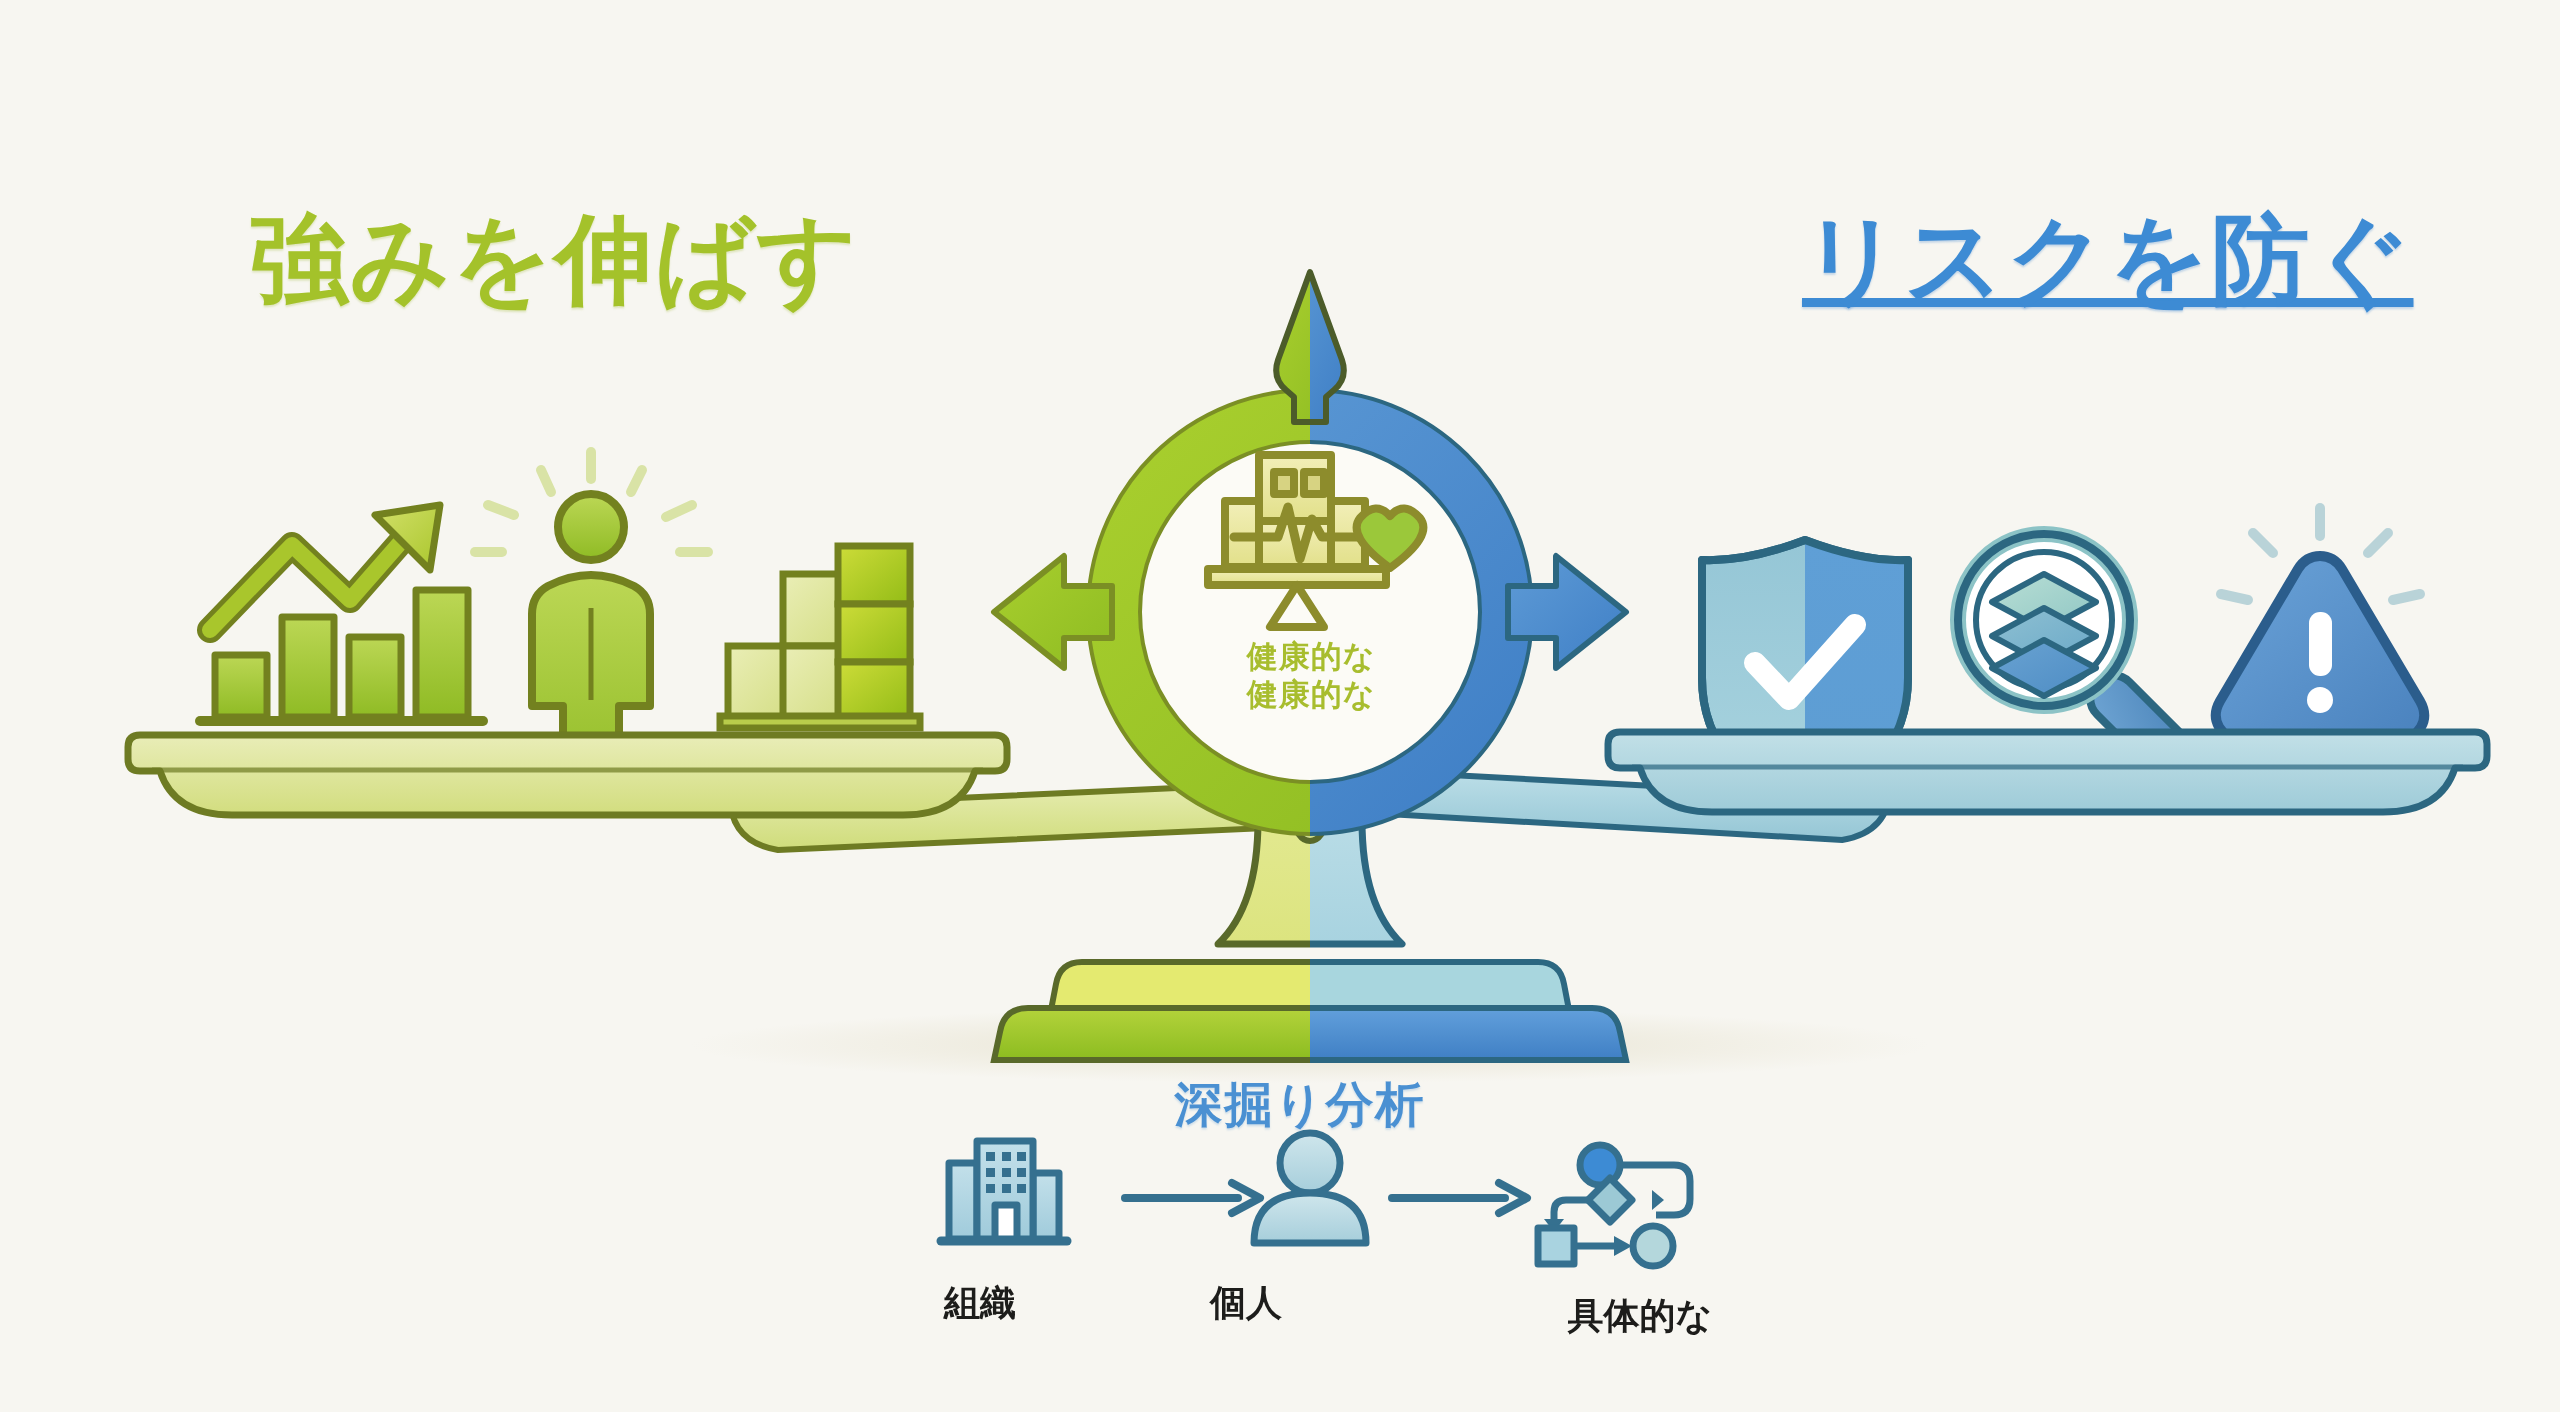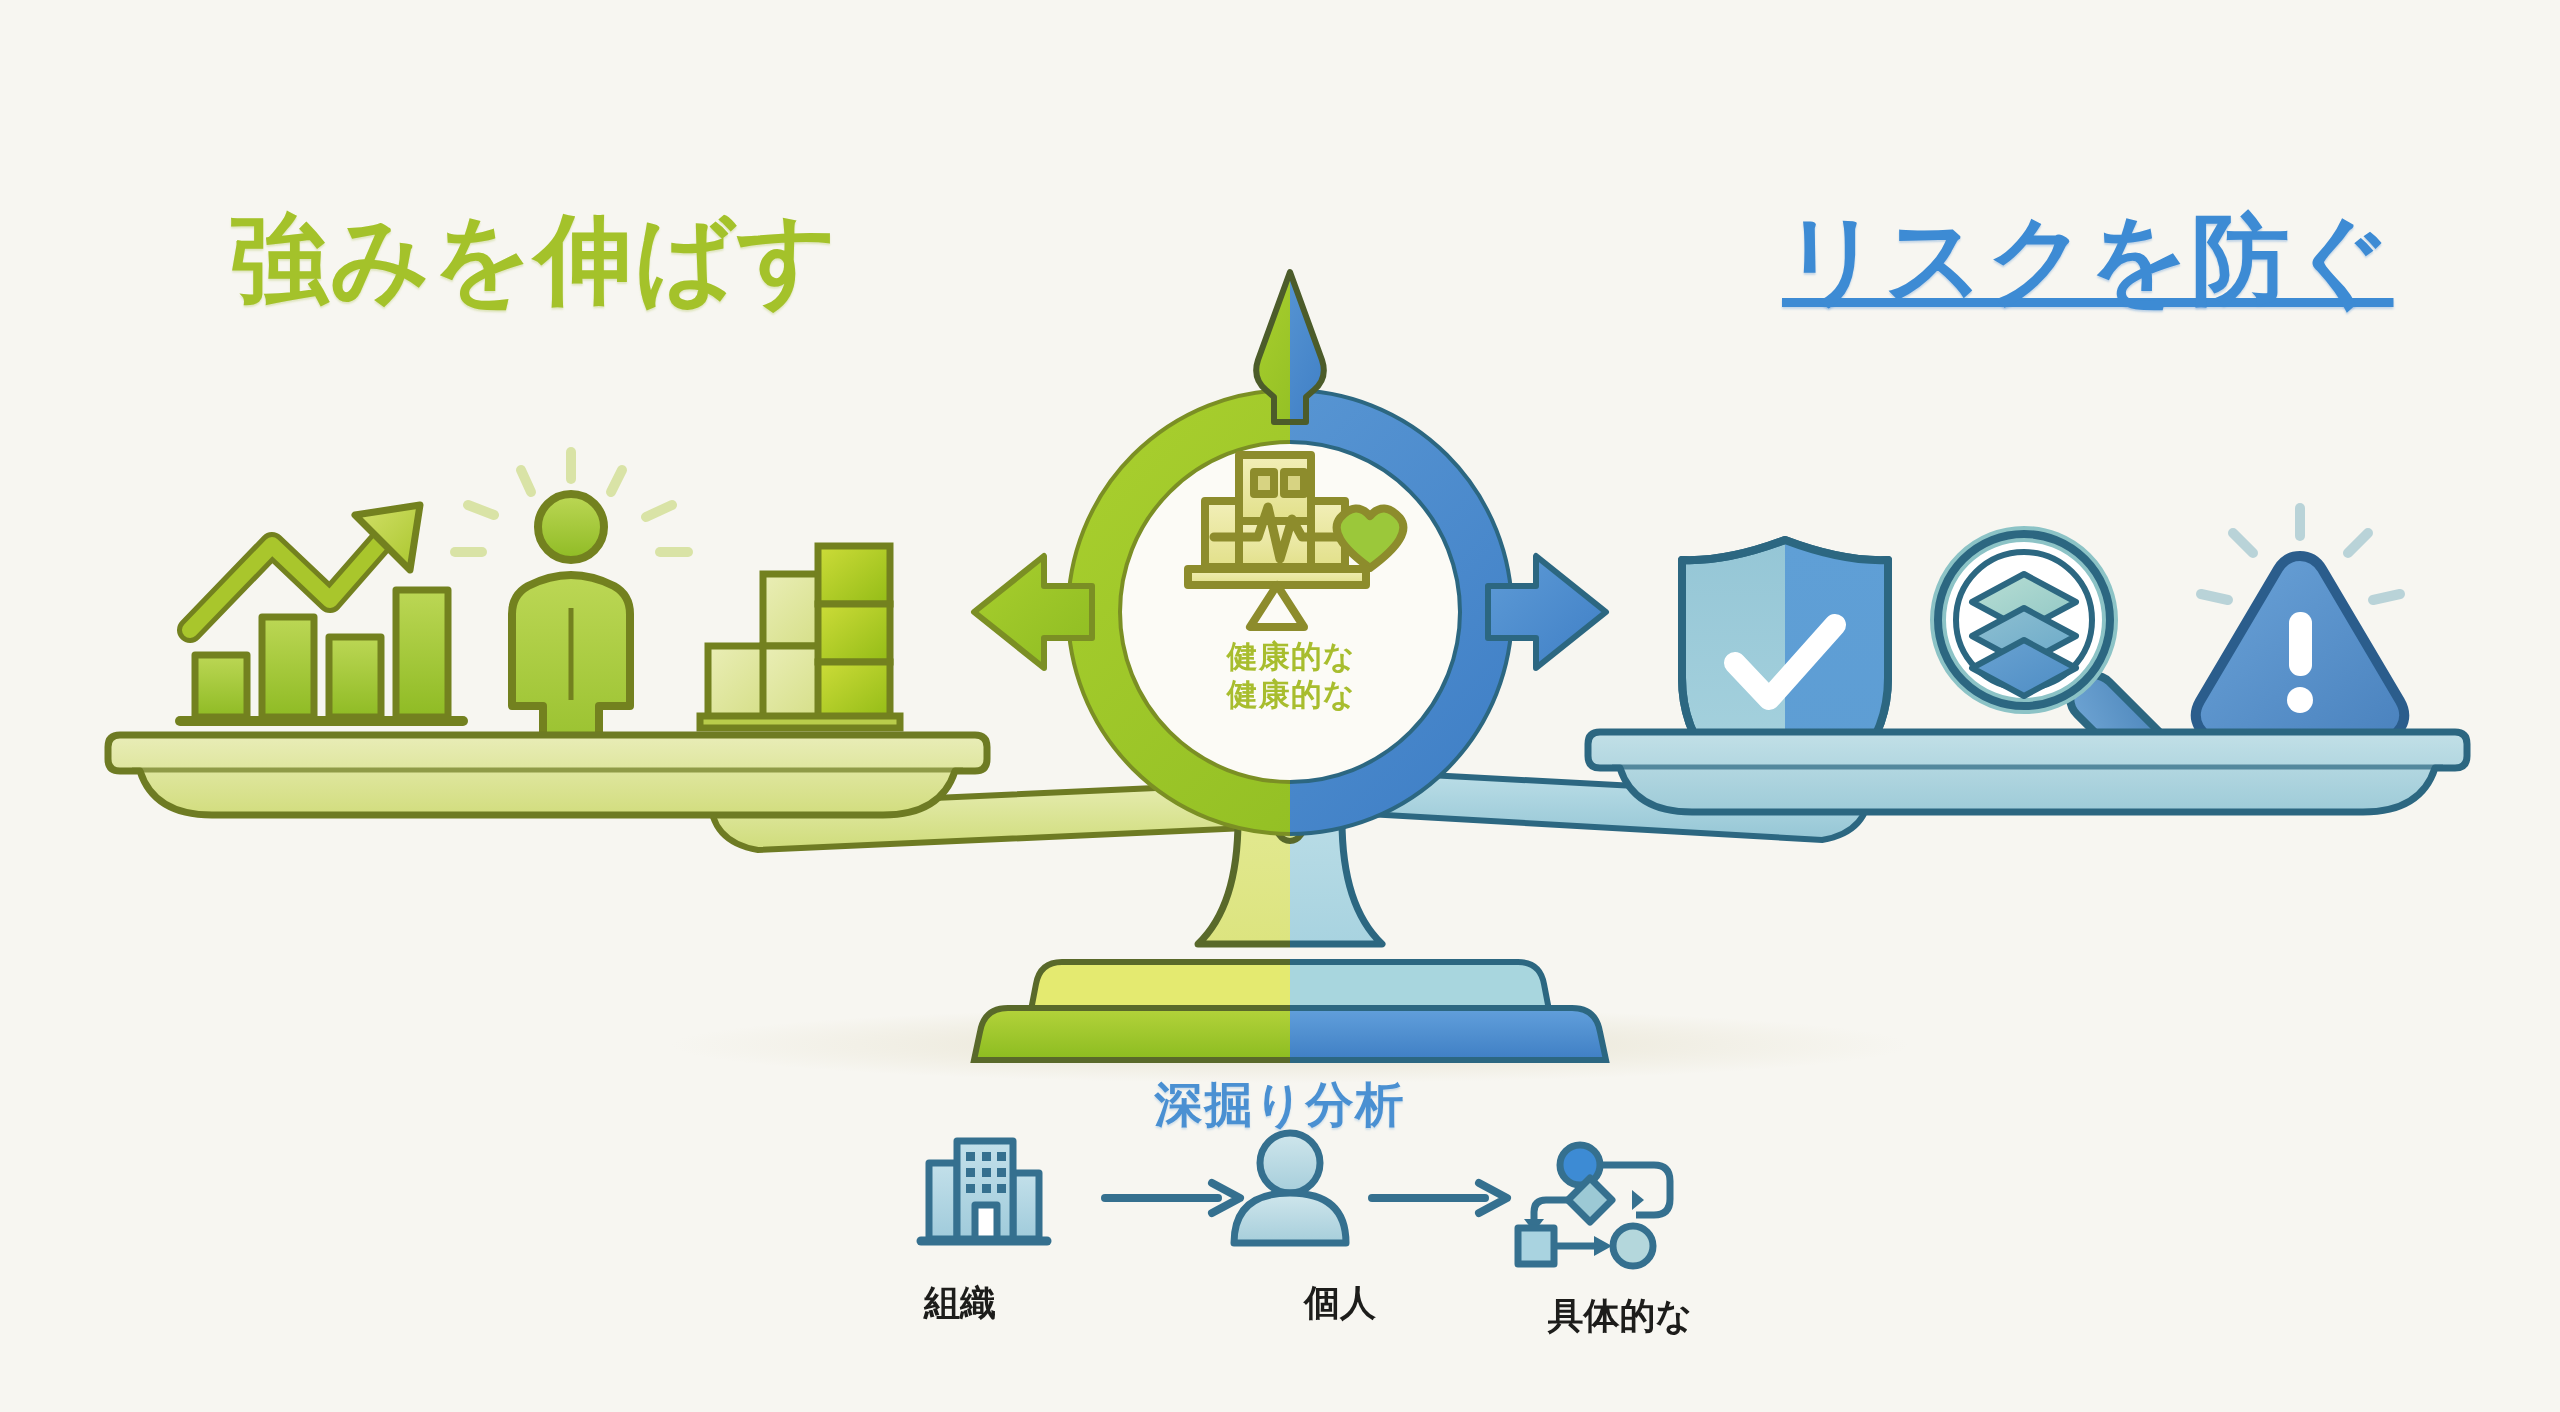--- a/index.html
+++ b/index.html
@@ -3,21 +3,21 @@
 <meta charset="utf-8">
 <style>
   html,body{margin:0;padding:0;}
   body{
     width:2560px;height:1412px;
     background:#f7f6f1;
     font-family:"Liberation Sans","DejaVu Sans",sans-serif;
     overflow:hidden;
     position:relative;
   }
-  #stage{position:absolute;inset:0;}
+  #stage{position:absolute;inset:0;margin-left:20px;}
   svg.layer{position:absolute;left:0;top:0;width:2560px;height:1412px;}
   .txt{position:absolute;white-space:nowrap;}
 
   .title-left{
     left:230px;top:195px;
     font-size:98px;font-weight:bold;
     color:#a4c22a;
     letter-spacing:2px;
     text-shadow:0 2px 2px rgba(160,185,60,.28);
   }
@@ -39,21 +39,21 @@
   .flow-title{
     left:1105px;top:1073px;width:350px;text-align:center;
     font-size:48px;font-weight:bold;color:#4a90d2;letter-spacing:2px;
     text-shadow:0 2px 2px rgba(70,140,210,.22);
   }
   .flow-label{
     font-size:36px;font-weight:bold;color:#1d1d1b;text-align:center;
     line-height:1.18;white-space:normal;
   }
   .fl-1{left:830px;top:1282px;width:260px;}
-  .fl-2{left:1210px;top:1282px;width:260px;}
+  .fl-2{left:1096px;top:1282px;width:260px;}
   .fl-3{left:1440px;top:1295px;width:360px;}
 </style>
 </head>
 <body>
 
 <div id="stage">
 
   <svg class="layer" viewBox="0 0 2560 1412">
     <defs>
       <radialGradient id="floorShadow" cx="50%" cy="50%" r="50%">

